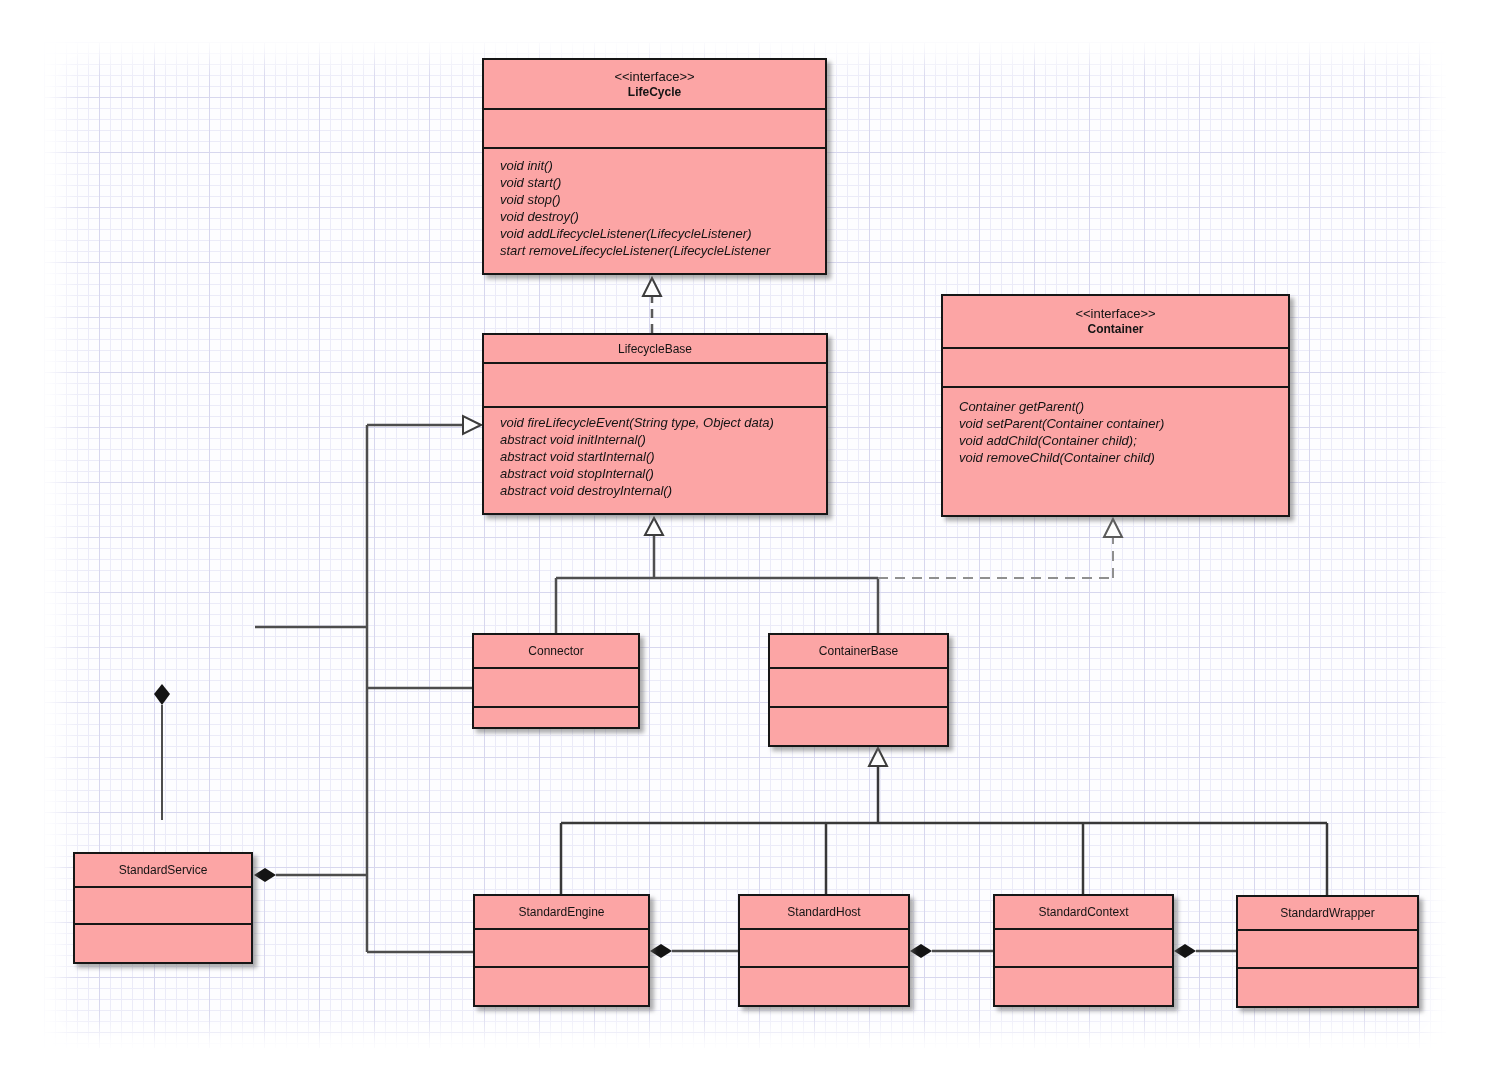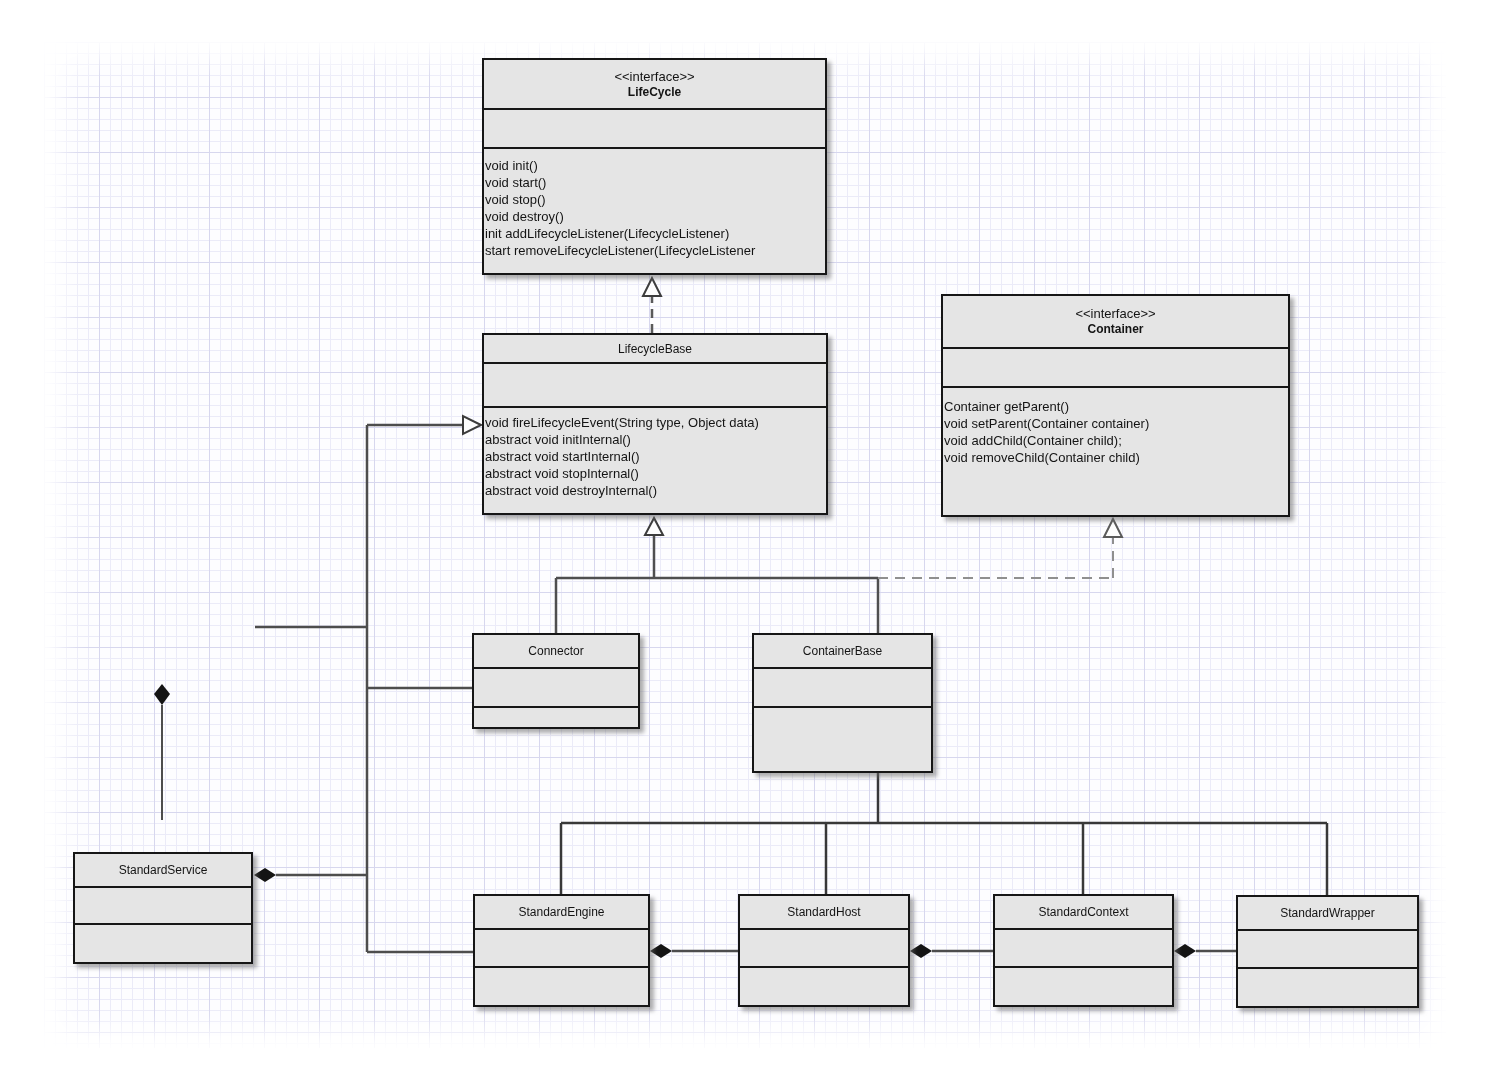--- a/index.html
+++ b/index.html
@@ -8,30 +8,30 @@
   #grid{position:absolute;left:44px;top:42px;width:1402px;height:1006px;
         background-color:#fdfdff;
         background-image:
           linear-gradient(to right, #d7d7ee 1px, transparent 1px),
           linear-gradient(to bottom, #d7d7ee 1px, transparent 1px),
           linear-gradient(to right, #ebebf8 1px, transparent 1px),
           linear-gradient(to bottom, #ebebf8 1px, transparent 1px);
         background-size:55px 55px,55px 55px,11px 11px,11px 11px;
         box-shadow: inset 0 0 28px 18px #ffffff;}
   #edges{position:absolute;left:0;top:0;width:1508px;height:1089px;}
-  .uml-box{position:absolute;background:#e5e5e5;border:2px solid #161616;
+  .uml-box{position:absolute;background:#fca5a5;border:2px solid #161616;
            display:flex;flex-direction:column;box-sizing:border-box;
            filter:drop-shadow(4px 4px 2px rgba(105,105,105,0.55));}
   .sec-hdr{border-bottom:2px solid #161616;display:flex;flex-direction:column;
            justify-content:center;align-items:center;flex:none;}
   .stereo{font-size:13px;line-height:15px;}
   .cname{font-size:12px;line-height:16px;}
   .cname.bold{font-weight:bold;}
   .sec-attr{border-bottom:2px solid #161616;flex:none;}
-  .sec-m{flex:1;padding:8px 4px 0 1px;overflow:hidden;}
+  .sec-m{flex:1;padding:8px 4px 0 16px;overflow:hidden;font-style:italic;}
   .m-line{font-size:13px;line-height:17px;white-space:nowrap;}
 </style>
 </head>
 <body>
 
 <div id="stage">
   <div id="grid"></div>
 
   <svg id="edges" viewBox="0 0 1508 1089" xmlns="http://www.w3.org/2000/svg">
 
@@ -98,21 +98,21 @@
     <div class="sec-hdr" style="height:48px">
       <div class="stereo">&lt;&lt;interface&gt;&gt;</div>
       <div class="cname bold">LifeCycle</div>
     </div>
     <div class="sec-attr" style="height:37px"></div>
     <div class="sec-m">
         <div class="m-line">void init()</div>
         <div class="m-line">void start()</div>
         <div class="m-line">void stop()</div>
         <div class="m-line">void destroy()</div>
-        <div class="m-line">init addLifecycleListener(LifecycleListener)</div>
+        <div class="m-line">void addLifecycleListener(LifecycleListener)</div>
         <div class="m-line">start removeLifecycleListener(LifecycleListener</div>
       </div>
   </div>
 
   <div class="uml-box" style="left:482px;top:333px;width:346px;height:182px">
     <div class="sec-hdr" style="height:27px">
       <div class="cname">LifecycleBase</div>
     </div>
     <div class="sec-attr" style="height:42px"></div>
     <div class="sec-m" style="padding-top:6px">
@@ -148,21 +148,21 @@
   </div>
 
   <div class="uml-box" style="left:472px;top:633px;width:168px;height:96px">
     <div class="sec-hdr" style="height:32px">
       <div class="cname">Connector</div>
     </div>
     <div class="sec-attr" style="height:37px"></div>
     <div class="sec-m"></div>
   </div>
 
-  <div class="uml-box" style="left:752px;top:633px;width:181px;height:140px">
+  <div class="uml-box" style="left:768px;top:633px;width:181px;height:114px">
     <div class="sec-hdr" style="height:32px">
       <div class="cname">ContainerBase</div>
     </div>
     <div class="sec-attr" style="height:37px"></div>
     <div class="sec-m"></div>
   </div>
 
   <div class="uml-box" style="left:473px;top:894px;width:177px;height:113px">
     <div class="sec-hdr" style="height:32px">
       <div class="cname">StandardEngine</div>

